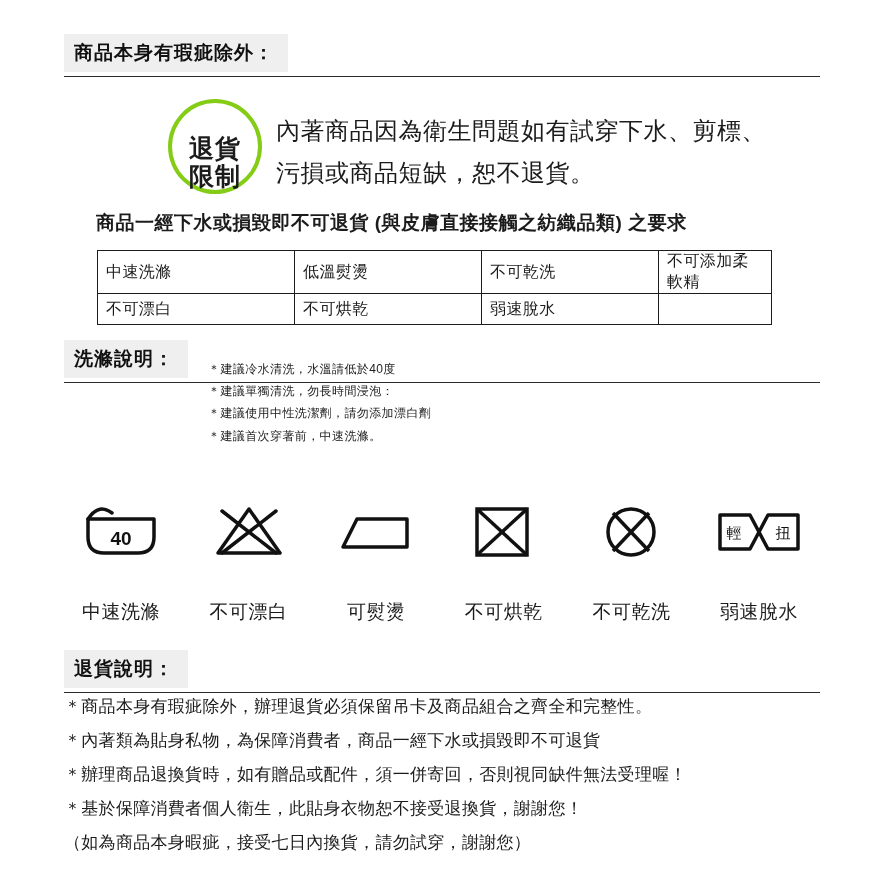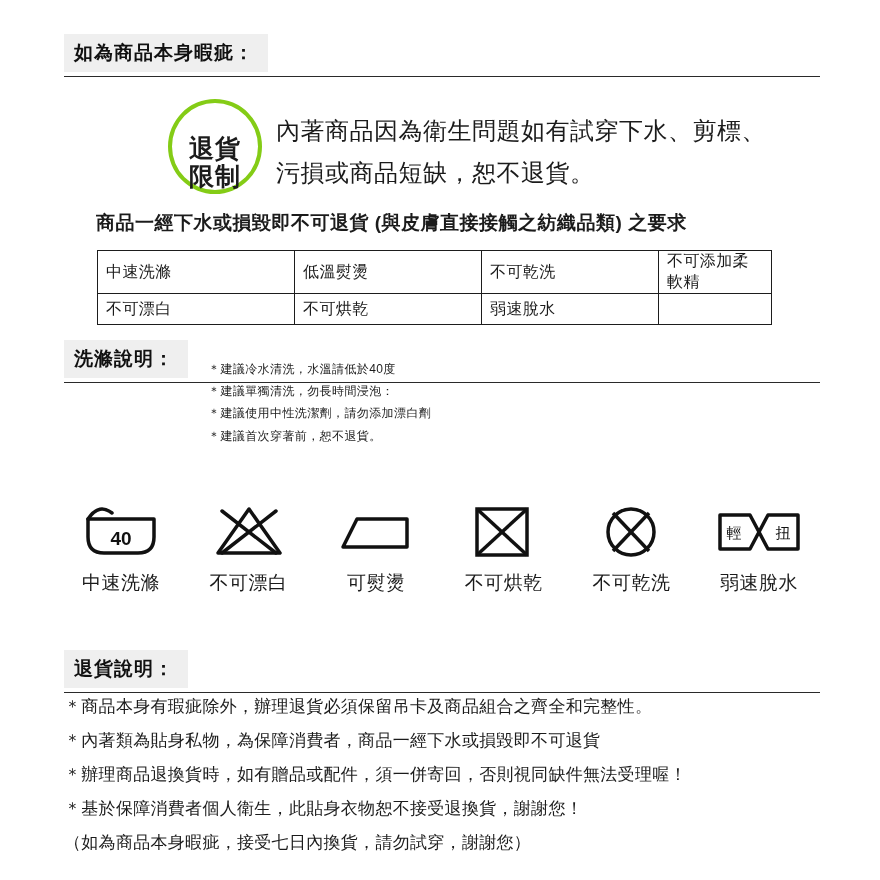--- a/index.html
+++ b/index.html
@@ -119,20 +119,21 @@
     width: 760px;
     display: flex;
     justify-content: space-between;
     align-items: flex-start;
   }
   .icon-cell {
     width: 122px;
     display: flex;
     flex-direction: column;
     align-items: center;
+    gap: 29px;
   }
   .icon-box {
     height: 62px;
     display: flex;
     align-items: center;
     justify-content: center;
   }
   .icon-label {
     margin-top: 8px;
     font-size: 19px;
@@ -149,21 +150,21 @@
     line-height: 2.0;
     letter-spacing: 0.3px;
     white-space: nowrap;
   }
 </style>
 </head>
 <body>
 
 <div class="page">
 
-  <div class="sec-head" style="left:64px; top:34px;">如為商品本身暇疵：</div>
+  <div class="sec-head" style="left:64px; top:34px;">商品本身有瑕疵除外：</div>
   <div class="rule" style="left:64px; top:76px; width:756px;"></div>
 
   <div class="ret-oval">
     <span>退貨</span>
     <span>限制</span>
   </div>
 
   <div class="ret-text">
     <div>內著商品因為衛生問題如有試穿下水、剪標、</div>
     <div>污損或商品短缺，恕不退貨。</div>
@@ -188,21 +189,21 @@
     </tbody>
   </table>
 
   <div class="sec-head" style="left:64px; top:340px;">洗滌說明：</div>
   <div class="rule" style="left:64px; top:382px; width:756px;"></div>
 
   <div class="wash-list">
     <div>＊建議冷水清洗，水溫請低於40度</div>
     <div>＊建議單獨清洗，勿長時間浸泡：</div>
     <div>＊建議使用中性洗潔劑，請勿添加漂白劑</div>
-    <div>＊建議首次穿著前，恕不退貨。</div>
+    <div>＊建議首次穿著前，中速洗滌。</div>
   </div>
 
   <div class="icon-row">
 
     <div class="icon-cell">
       <div class="icon-box">
         <svg width="78" height="56" viewBox="0 0 78 56" aria-hidden="true">
           <path d="M6 16 L6 34 Q6 50 22 50 L56 50 Q72 50 72 34 L72 16 Z" fill="none" stroke="#111" stroke-width="3.5" stroke-linejoin="round"></path>
           <path d="M6 16 C14 4, 22 4, 30 10" fill="none" stroke="#111" stroke-width="3.5" stroke-linecap="round"></path>
           <text x="39" y="42" text-anchor="middle" font-family="Liberation Sans, sans-serif" font-size="19" font-weight="bold" fill="#111">40</text>

